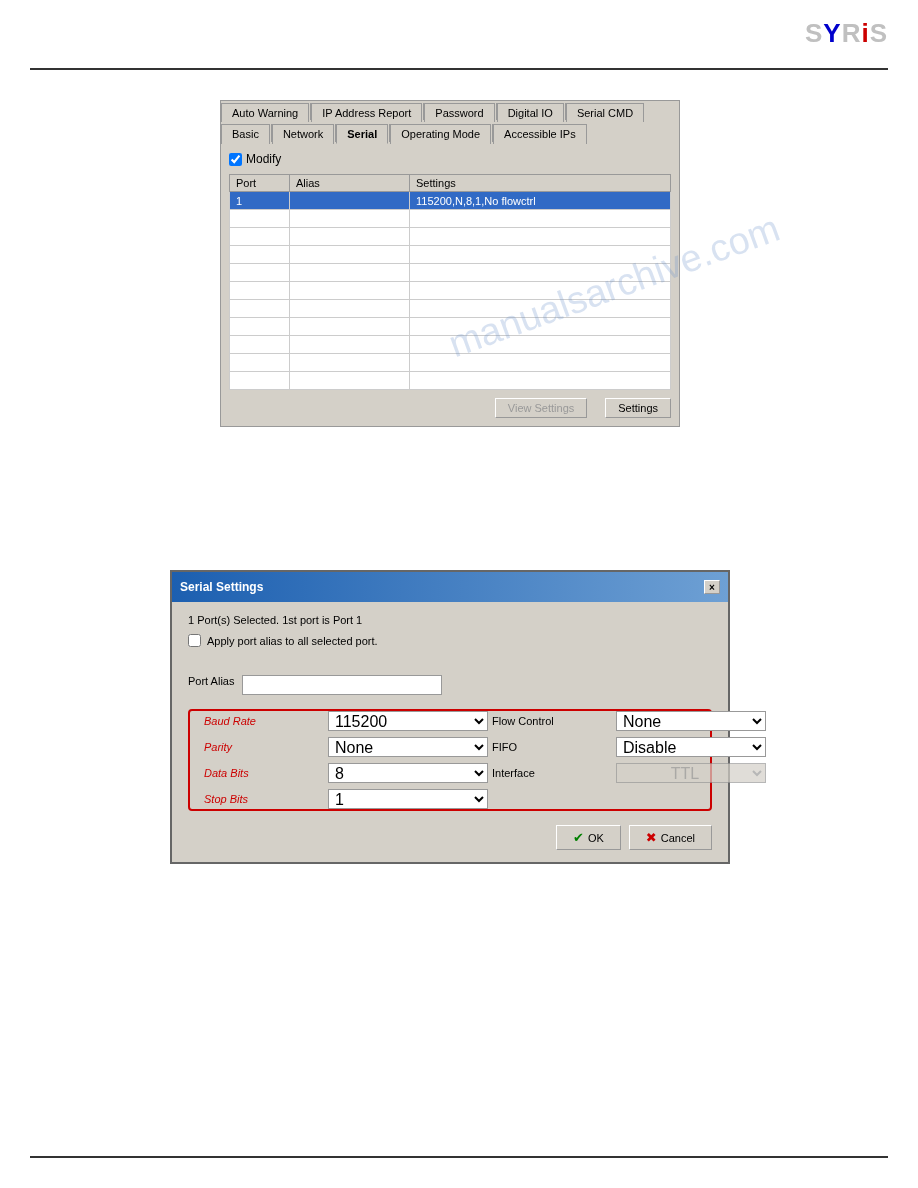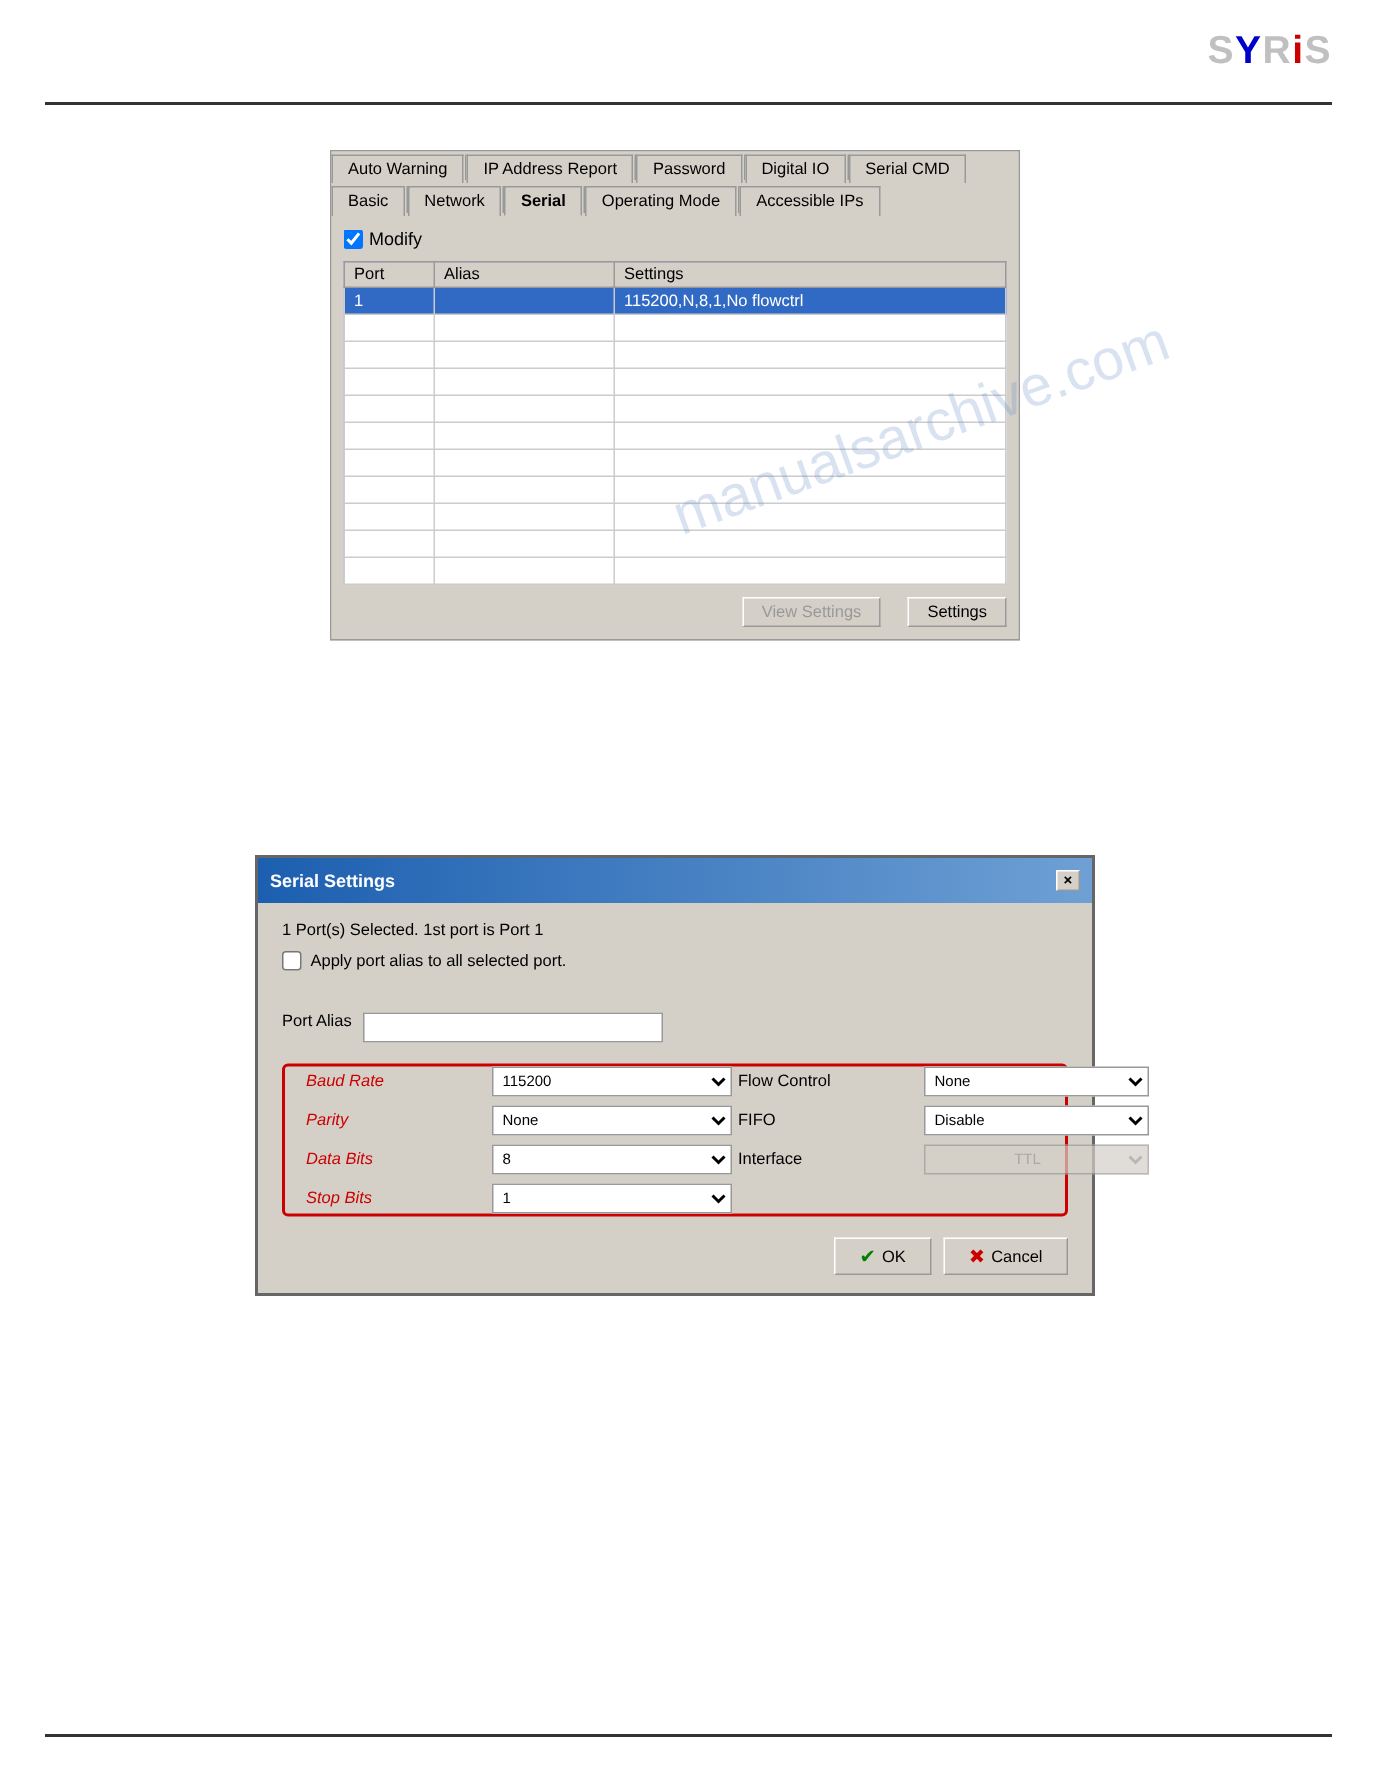--- a/index.html
+++ b/index.html
@@ -251,21 +251,21 @@
       font-style: italic;
     }
     .settings-label-black {
       font-size: 11px;
       color: #000;
     }
     .settings-select {
       height: 20px;
       border: 1px solid #999;
       background: white;
-      font-size: 10px;
+      font-size: 16px;
       padding: 0 2px;
       width: 100%;
     }
     .settings-select.disabled {
       color: #999;
       background: #d4d0c8;
       text-align: center;
     }
 
     .dialog-buttons {

